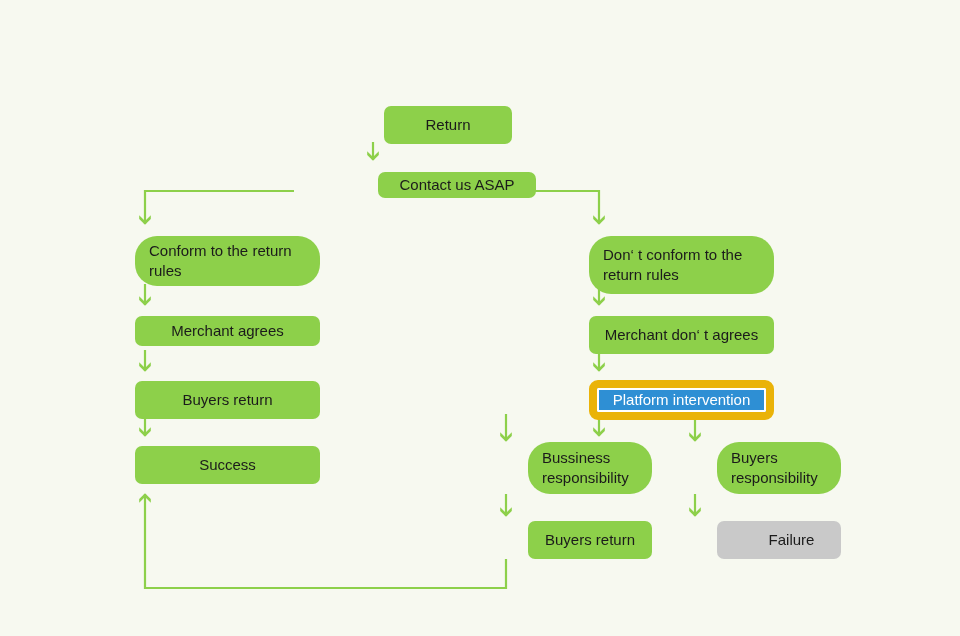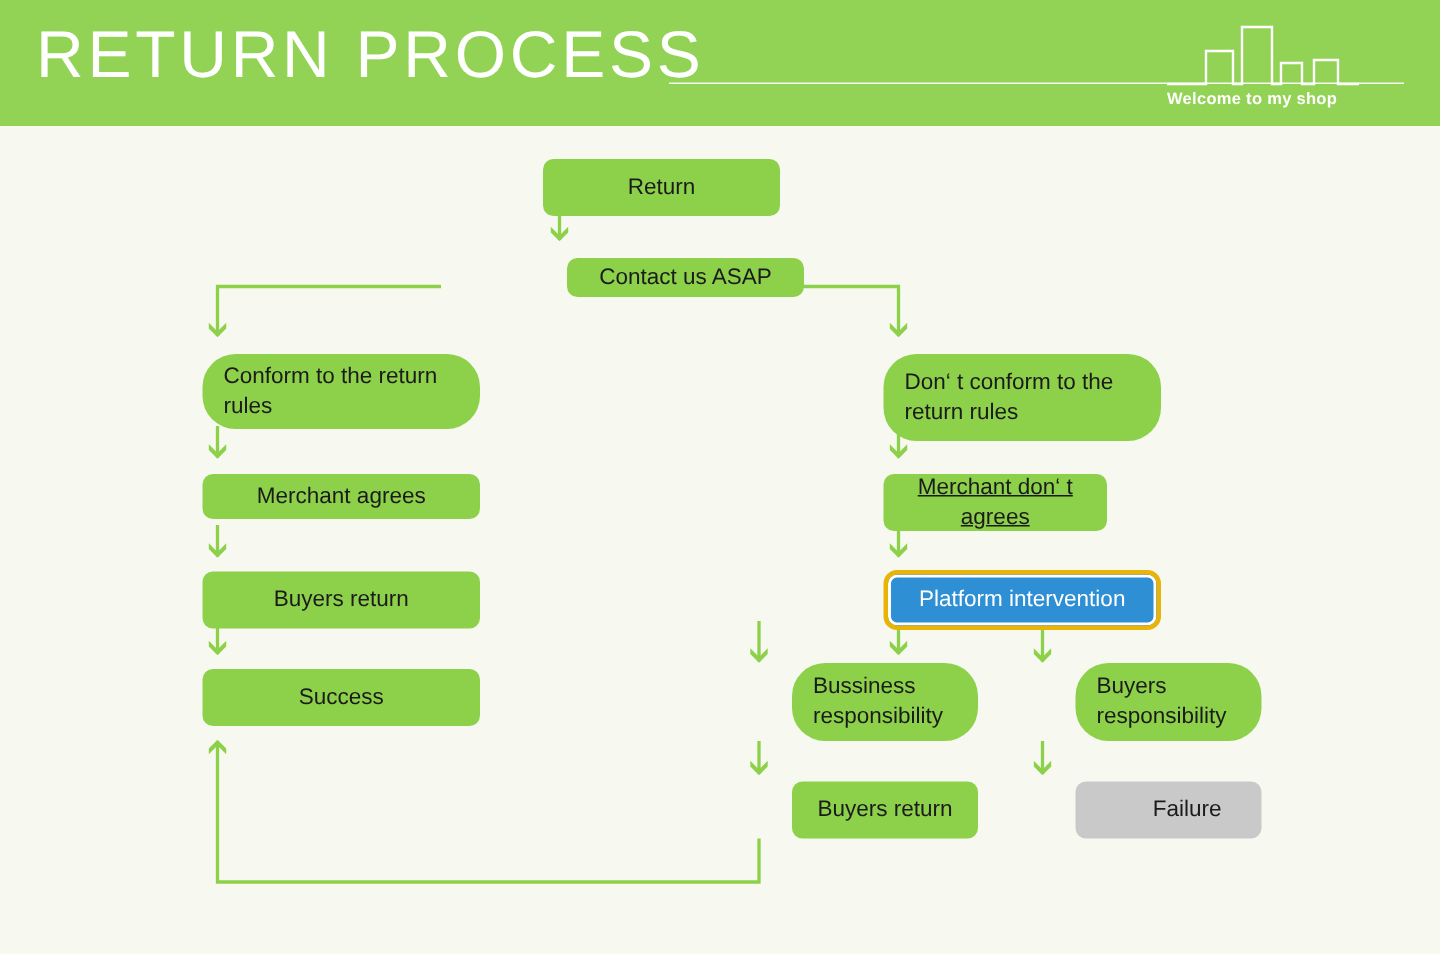--- a/index.html
+++ b/index.html
@@ -115,40 +115,30 @@
   .node .label {
     display: block;
     width: 100%;
   }
   .node.gray {
     background: #c9c9c9;
   }
   .node.blue {
     background: #2e8fd4;
     color: #ffffff;
-    border: 3px solid #eab308;
+    border: 8px solid #eab308;
     box-shadow: inset 0 0 0 2px #ffffff;
     border-radius: 9px;
   }
 </style>
 </head>
 <body>
 
 <div id="page">
 
-  <div id="header">
-    <div id="header-title">RETURN PROCESS</div>
-    <div id="header-rule"></div>
-
-    <svg id="header-skyline" viewBox="0 0 128 44" fill="none" xmlns="http://www.w3.org/2000/svg">
-      <path d="M0 42 L26 42 L26 20 L44 20 L44 42 L50 42 L50 4 L70 4 L70 42 L76 42 L76 28 L90 28 L90 42 L98 42 L98 26 L114 26 L114 42 L128 42" stroke="#ffffff" stroke-width="1.6" fill="none" stroke-linejoin="miter"></path>
-    </svg>
-
-    <div id="header-tagline">Welcome to my shop</div>
-  </div>
   <div id="header-bottom-strip"></div>
 
   <div id="flow">
 
     <svg id="connectors" viewBox="0 0 960 552" xmlns="http://www.w3.org/2000/svg">
       <defs>
         <marker id="arrow-down" markerWidth="13" markerHeight="11" refX="6.5" refY="9.6" orient="0" markerUnits="userSpaceOnUse">
           <path d="M0.7 0.8 L6.5 6.6 L12.3 0.8 L12.3 4.6 L6.5 10.4 L0.7 4.6 Z" fill="#8dd04a"></path>
         </marker>
         <marker id="arrow-up" markerWidth="13" markerHeight="11" refX="6.5" refY="1.4" orient="0" markerUnits="userSpaceOnUse">
@@ -176,21 +166,21 @@
         <line x1="695" y1="330" x2="695" y2="357" marker-end="url(#arrow-down)"></line>
 
         <line x1="506" y1="410" x2="506" y2="432" marker-end="url(#arrow-down)"></line>
 
         <line x1="695" y1="410" x2="695" y2="432" marker-end="url(#arrow-down)"></line>
 
         <path d="M506 475 L506 504 L145 504 L145 410" marker-end="url(#arrow-up)"></path>
       </g>
     </svg>
 
-    <div class="node center" style="left:362px; top:22px; width:158px; height:38px;">
+    <div class="node center" style="left:384px; top:22px; width:128px; height:38px;">
       <span class="label">Return</span>
     </div>
 
     <div class="node center" style="left:378px; top:88px; width:158px; height:26px;justify-content:flex-end;">
       <span class="label">Contact us ASAP</span>
     </div>
 
     <div class="node left" style="left:135px; top:152px; width:185px; height:50px;">
       <span class="label">Conform to the return rules</span>
     </div>
@@ -204,21 +194,21 @@
     </div>
 
     <div class="node center" style="left:135px; top:362px; width:185px; height:38px;">
       <span class="label">Success</span>
     </div>
 
     <div class="node left" style="left:589px; top:152px; width:185px; height:58px;">
       <span class="label">Don‘ t conform to the return rules</span>
     </div>
 
-    <div class="node center" style="left:589px; top:232px; width:149px; height:38px;text-decoration:underline;">
+    <div class="node center" style="left:589px; top:232px; width:185px; height:38px;">
       <span class="label">Merchant don‘ t agrees</span>
     </div>
 
     <div class="node center blue" style="left:589px; top:296px; width:185px; height:40px;">
       <span class="label">Platform intervention</span>
     </div>
 
     <div class="node left" style="left:528px; top:358px; width:124px; height:52px;">
       <span class="label">Bussiness responsibility</span>
     </div>

